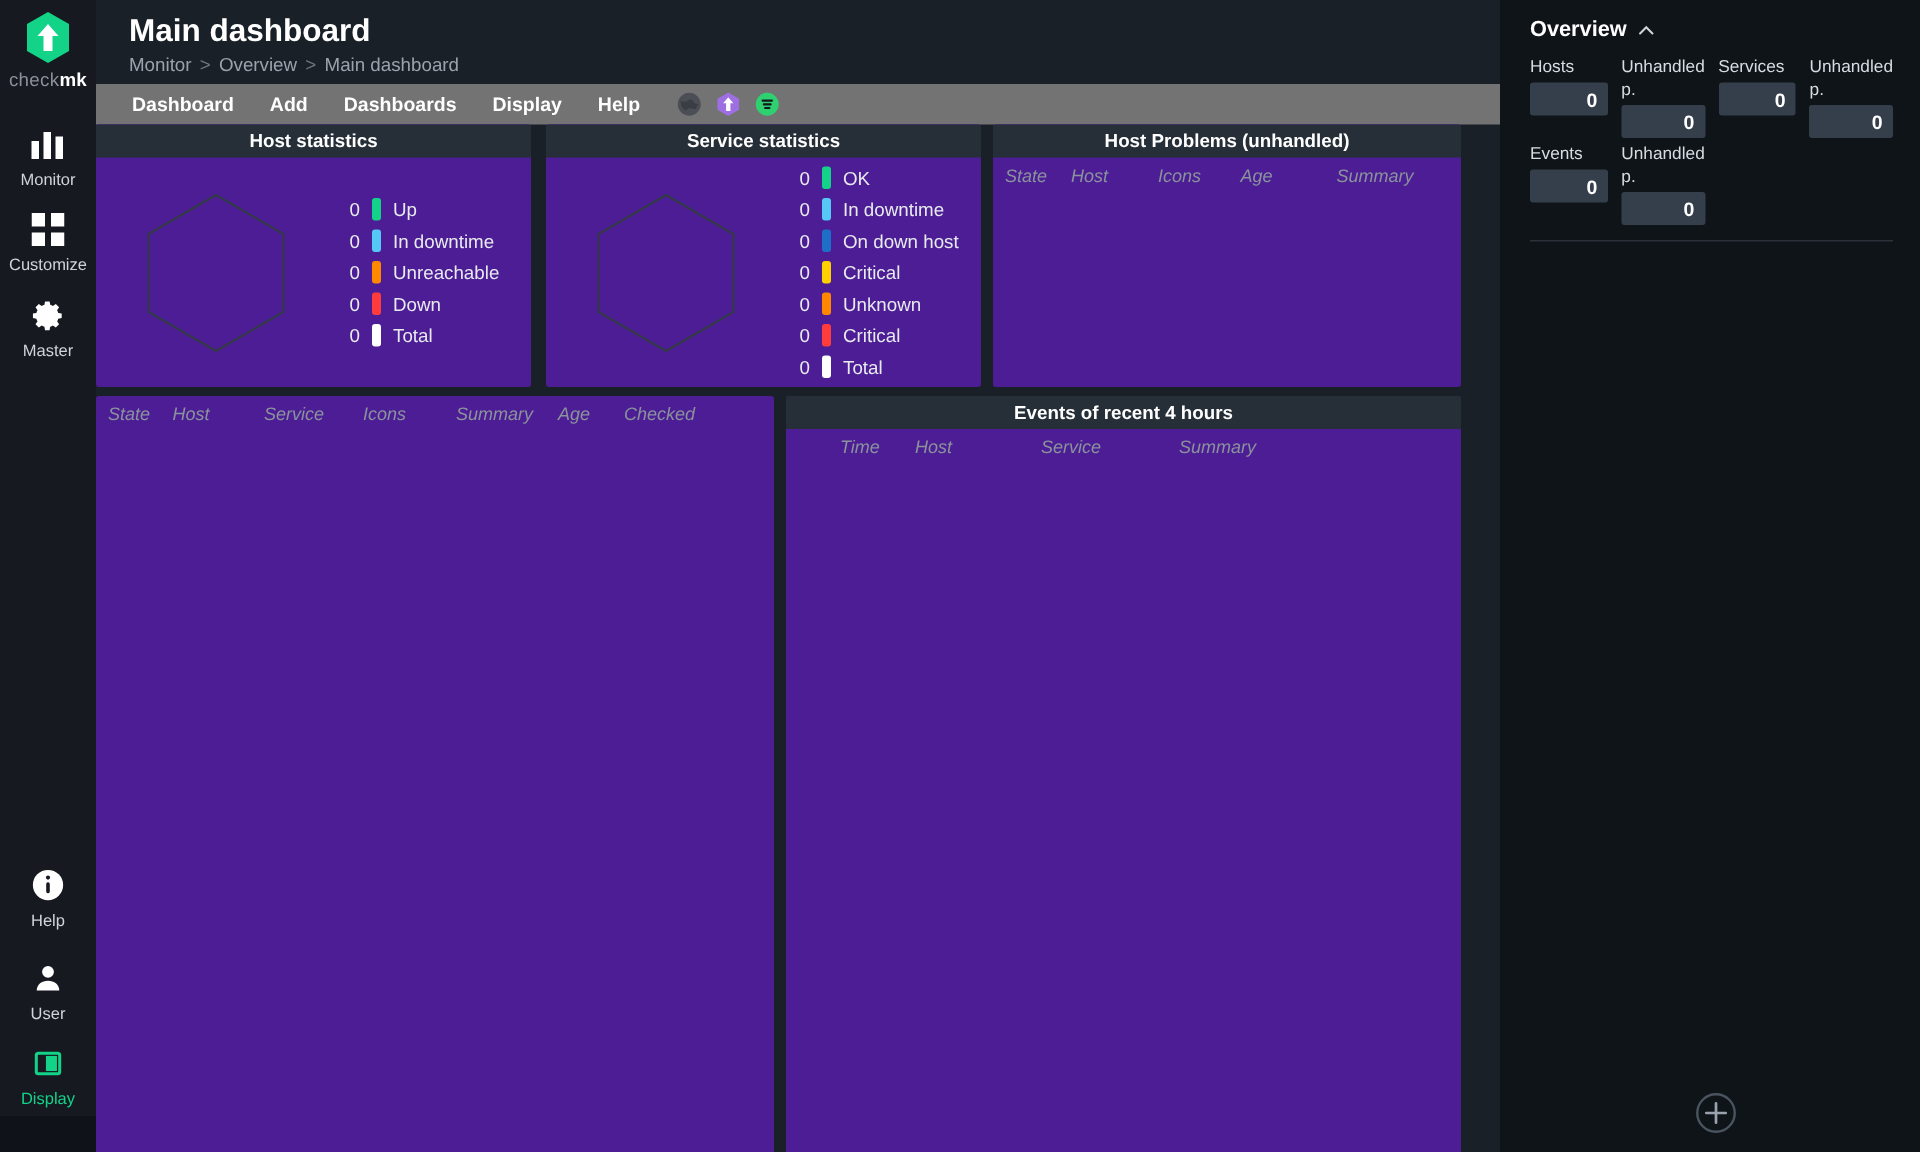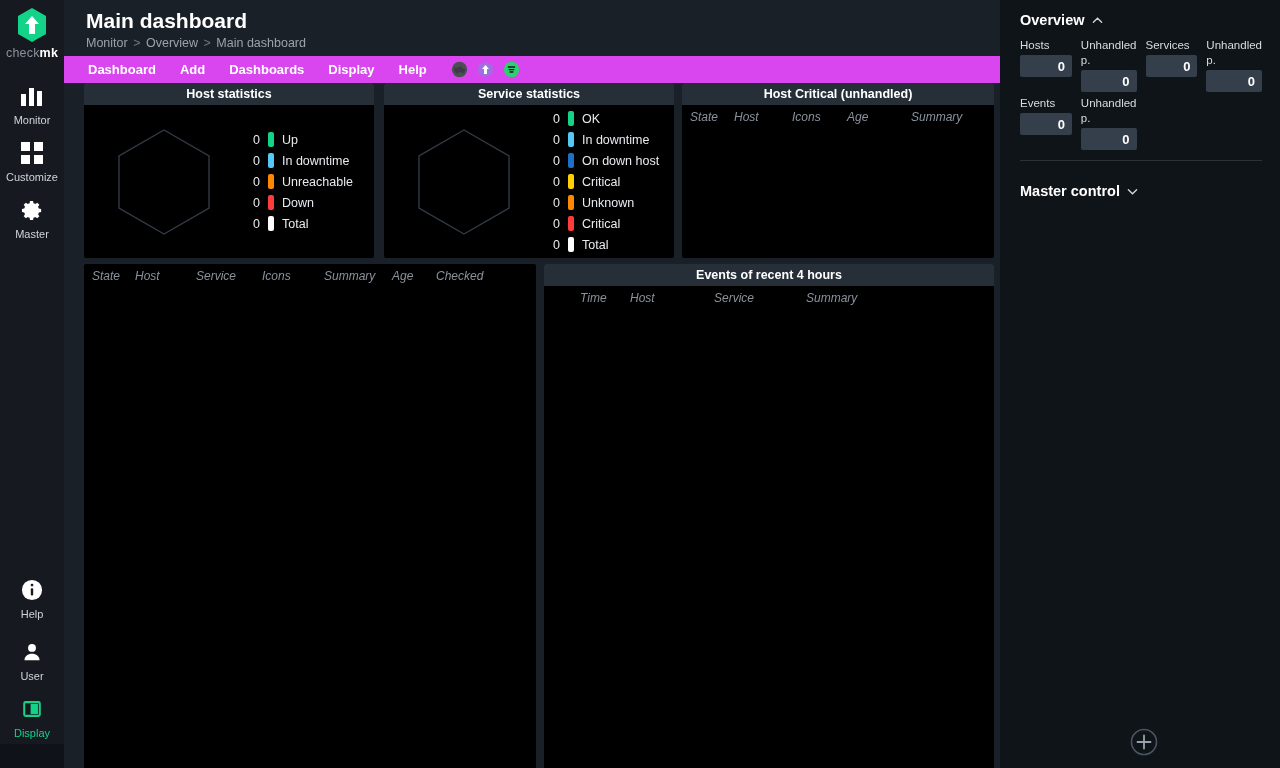--- a/index.html
+++ b/index.html
@@ -37,39 +37,38 @@
 
   
   .maincol { flex: 1 1 auto; display: flex; flex-direction: column; background:#1a2028; min-width:0; }
 
   .pagehead { background: #1a2028; padding: 8px 0 6px 22px; height: 56px; }
   .pagetitle { font-size: 21px; font-weight: 700; color: #ffffff; line-height: 26px; }
   .breadcrumb { font-size: 12.5px; color: #9aa3ad; margin-top: 2px; }
   .breadcrumb i { font-style: normal; color:#6f7883; padding: 0 2px;}
 
   .menubar {
-    height: 27px; background: #d946ef;
+    height: 27px; background: #737373;
     display: flex; align-items: center; gap: 0px; padding-left: 12px;
   }
   .menubar .mi {
     font-size: 13px; font-weight: 700; color: #ffffff;
     padding: 0 12px; line-height: 27px; cursor: pointer; white-space: nowrap;
   }
   .menubar .micons { display:flex; align-items:center; gap: 9px; margin-left: 12px; }
   .micon { width: 17px; height: 17px; display:block; }
 
   
   .dash { position: relative; flex: 1 1 auto; padding: 8px 10px 0 14px; }
 
   .panel {
     position: absolute;
-    background: #000000;
+    background: #4c1d95;
     border-radius: 2px;
     overflow: hidden;
-    margin-left: 20px;
   }
   .panel-title {
     height: 22px; line-height: 22px; text-align: center;
     font-size: 12.5px; font-weight: 700; color: #ffffff;
     background: #262e38;
   }
   .panel-body { position: relative; height: calc(100% - 22px); }
 
   .stats-row { display: flex; align-items: center; height: 100%; }
   .hexwrap { width: 160px; display:flex; align-items:center; justify-content:center; }
@@ -324,21 +323,21 @@
                 <span class="statnum">0</span>
                 <span class="swatch" style="background:#ffffff"></span>
                 <span class="statlbl">Total</span>
               </div>
             </div>
           </div>
         </div>
       </div>
 
       <div class="panel" style="left:598px; top:0px; width:312px; height:175px;">
-        <div class="panel-title">Host Critical (unhandled)</div>
+        <div class="panel-title">Host Problems (unhandled)</div>
         <div class="panel-body">
           <div class="thead">
             <div class="th" style="width:52px; padding-left:8px;">State</div>
             <div class="th" style="width:58px;">Host</div>
             <div class="th" style="width:55px;">Icons</div>
             <div class="th" style="width:64px;">Age</div>
             <div class="th">Summary</div>
           </div>
         </div>
       </div>
@@ -404,28 +403,20 @@
         </div>
         <div class="ovcell">
           <div class="cl">Unhandled p.</div>
           <div class="cv">0</div>
         </div>
       </div>
       <div class="hr"></div>
     </div>
 
 
-    <div class="sbsection">
-      <div class="sbtitle">
-        <span>Master control</span>
-        <svg class="chev" viewBox="0 0 12 12">
-            <path d="M1.5 4 L6 8.5 L10.5 4" fill="none" stroke="#cfd4da" stroke-width="1.5" stroke-linecap="round"></path>
-          </svg>
-      </div>
-    </div>
 
     <svg class="addbtn" viewBox="0 0 28 28">
       <circle cx="14" cy="14" r="12.5" fill="none" stroke="#4a545f" stroke-width="1.6"></circle>
       <path d="M14 7.5 V20.5 M7.5 14 H20.5" stroke="#9aa3ad" stroke-width="1.8" stroke-linecap="round"></path>
     </svg>
   </div>
 
 </div>
 
 </body></html>

